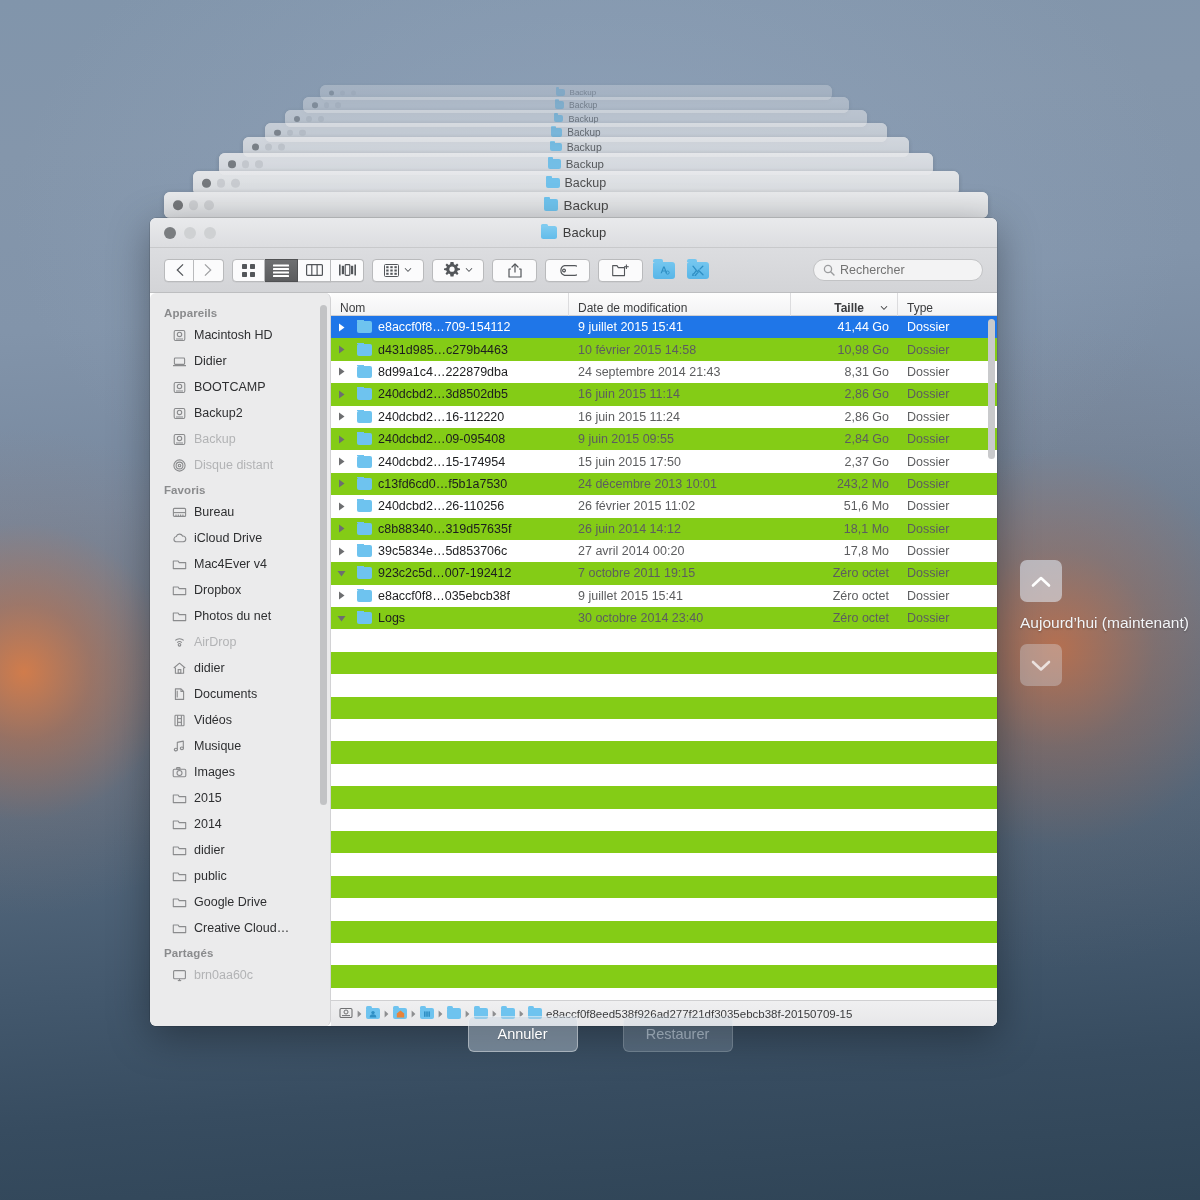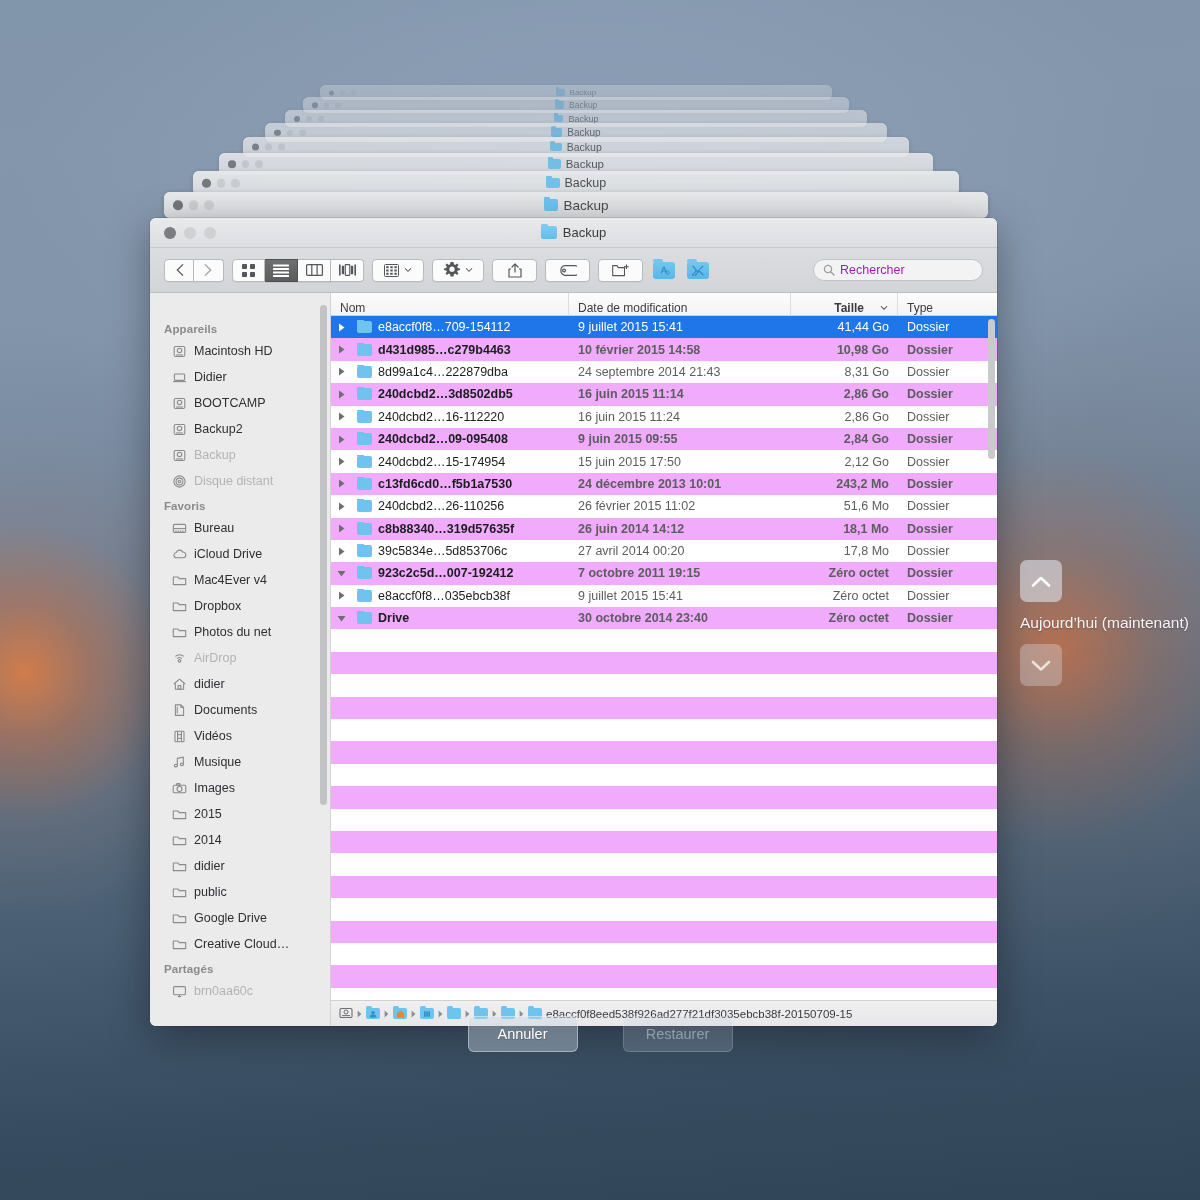--- a/index.html
+++ b/index.html
@@ -111,30 +111,30 @@
   }
   .blue-folder::before {
     content:""; position:absolute; left:0; top:-3px; width:45%; height:3.5px;
     background:#74c6ef; border-radius:2px 2px 0 0;
   }
   .spacer { flex:1; }
   #search {
     width:170px; height:22px; border-radius:11px; background:#f3f3f4;
     border:0.5px solid #c2c3c5; display:flex; align-items:center; gap:5px; padding:0 9px;
   }
-  #search .ph { font-size:12.5px; color:#a21caf; }
+  #search .ph { font-size:12.5px; color:#737373; }
 
   
   #body { flex:1; display:flex; min-height:0; }
 
   
   #sidebar {
     width:181px; flex:0 0 181px; background:#ebebec;
-    border-right:0.5px solid #d2d2d4; padding-top:24px;
-    position:relative; overflow:hidden;
+    border-right:0.5px solid #d2d2d4; padding-top:8px;
+    position:relative; overflow:hidden;border-radius:6px;
   }
   .sb-head { font-size:11.5px; color:#8a8b8d; font-weight:700; padding:6px 0 3px 14px; letter-spacing:0.1px; }
   .sb-item { height:26px; display:flex; align-items:center; gap:7px; padding-left:22px; font-size:12.5px; color:#2e2f31; }
   .sb-item.dim { color:#b2b3b5; }
   .sb-ico { width:15px; height:15px; flex:none; display:flex; align-items:center; justify-content:center; }
   .sb-ico svg { display:block; }
   #sb-scroll {
     position:absolute; right:3px; top:12px; width:7px; height:500px;
     border-radius:4px; background:#c2c3c5;
   }
@@ -148,21 +148,21 @@
   }
   #colhead .ch { display:flex; align-items:center; padding:15px 9px; border-right:0.5px solid #dcdcde; }
   #colhead .ch.sorted { font-weight:700; justify-content:flex-end; gap:16px; }
   .c-name { width:238px; flex:none; }
   .c-date { width:222px; flex:none; }
   .c-size { width:107px; flex:none; }
   .c-type { flex:1; border-right:none !important; }
 
   #rows { flex:1; overflow:hidden; }
   .row { height:22.4px; display:flex; align-items:center; font-size:12.5px; color:#5c5d5f; }
-  .row.odd { background:#f0abfc;font-weight:bold; }
+  .row.odd { background:#84cc16; }
   .row.even { background:#ffffff; }
   .row.sel { background:#1f76e8; color:#fff; }
   .cell { padding:0 9px; display:flex; align-items:center; white-space:nowrap; overflow:hidden; }
   .cell.name { width:238px; flex:none; padding-left:0; color:#1c1d1f; gap:6px; }
   .row.sel .cell.name { color:#fff; }
   .cell.date { width:222px; flex:none; }
   .cell.size { width:107px; flex:none; justify-content:flex-end; }
   .cell.type { flex:1; }
   .twist { width:20px; flex:none; display:flex; align-items:center; justify-content:center; }
   .twist svg { display:block; }
@@ -832,21 +832,21 @@
             <div class="cell name">
               <span class="twist">
                 <svg width="9" height="9" viewBox="0 0 9 9">
                   <path d="M2 0.5 L7.5 4.5 L2 8.5 Z" fill="#6d6e70"></path>
                 </svg>
               </span>
               <span class="row-folder"></span>
               <span>240dcbd2…15-174954</span>
             </div>
             <div class="cell date">15 juin 2015 17:50</div>
-            <div class="cell size">2,12 Go</div>
+            <div class="cell size">2,37 Go</div>
             <div class="cell type">Dossier</div>
           </div>
           <div class="row odd">
             <div class="cell name">
               <span class="twist">
                 <svg width="9" height="9" viewBox="0 0 9 9">
                   <path d="M2 0.5 L7.5 4.5 L2 8.5 Z" fill="#6d6e70"></path>
                 </svg>
               </span>
               <span class="row-folder"></span>
@@ -927,21 +927,21 @@
             <div class="cell type">Dossier</div>
           </div>
           <div class="row odd">
             <div class="cell name">
               <span class="twist">
                 <svg width="9" height="9" viewBox="0 0 9 9">
                   <path d="M0.5 2 L8.5 2 L4.5 7.5 Z" fill="#6d6e70"></path>
                 </svg>
               </span>
               <span class="row-folder"></span>
-              <span>Drive</span>
+              <span>Logs</span>
             </div>
             <div class="cell date">30 octobre 2014 23:40</div>
             <div class="cell size">Zéro octet</div>
             <div class="cell type">Dossier</div>
           </div>
           <div class="row even"></div>
           <div class="row odd"></div>
           <div class="row even"></div>
           <div class="row odd"></div>
           <div class="row even"></div>

